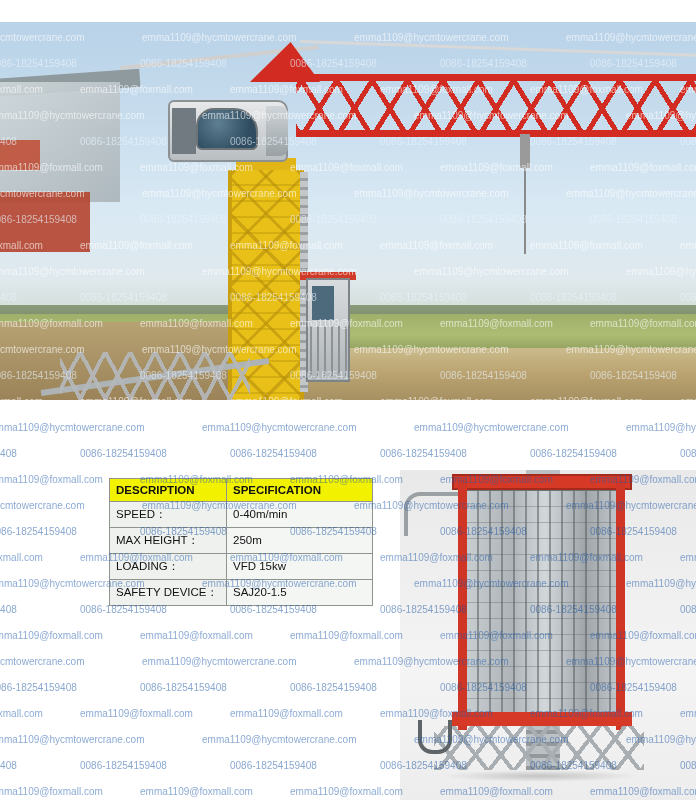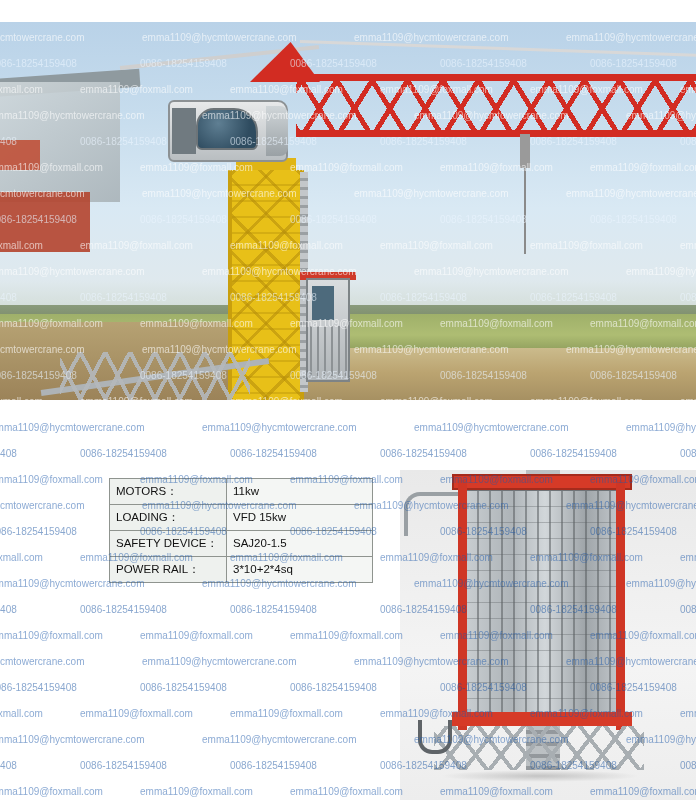--- a/index.html
+++ b/index.html
@@ -347,35 +347,39 @@
       <div class="lift-rail"></div>
     </div>
 
     <div class="fg-bar"></div>
     <div class="fg-lattice"></div>
   </div>
 
 
   <table class="spec-table">
     <tbody>
+      <tr class="head">
+        <td class="k">DESCRIPTION</td>
+        <td class="v">SPECIFICATION</td>
+      </tr>
       <tr>
-        <td class="k">MOTORS：</td>
-        <td class="v">11kw</td>
+        <td class="k">SPEED：</td>
+        <td class="v">0-40m/min</td>
+      </tr>
+      <tr>
+        <td class="k">MAX HEIGHT：</td>
+        <td class="v">250m</td>
       </tr>
       <tr>
         <td class="k">LOADING：</td>
         <td class="v">VFD 15kw</td>
       </tr>
       <tr>
         <td class="k">SAFETY DEVICE：</td>
         <td class="v">SAJ20-1.5</td>
-      </tr>
-      <tr>
-        <td class="k">POWER RAIL：</td>
-        <td class="v">3*10+2*4sq</td>
       </tr>
     </tbody>
   </table>
 
   <div class="prod">
     <div class="prod-bg"></div>
     <div class="prod-mast"></div>
     <div class="prod-arm"></div>
     <div class="prod-cage">
       <div class="prod-cage-mesh"></div>

